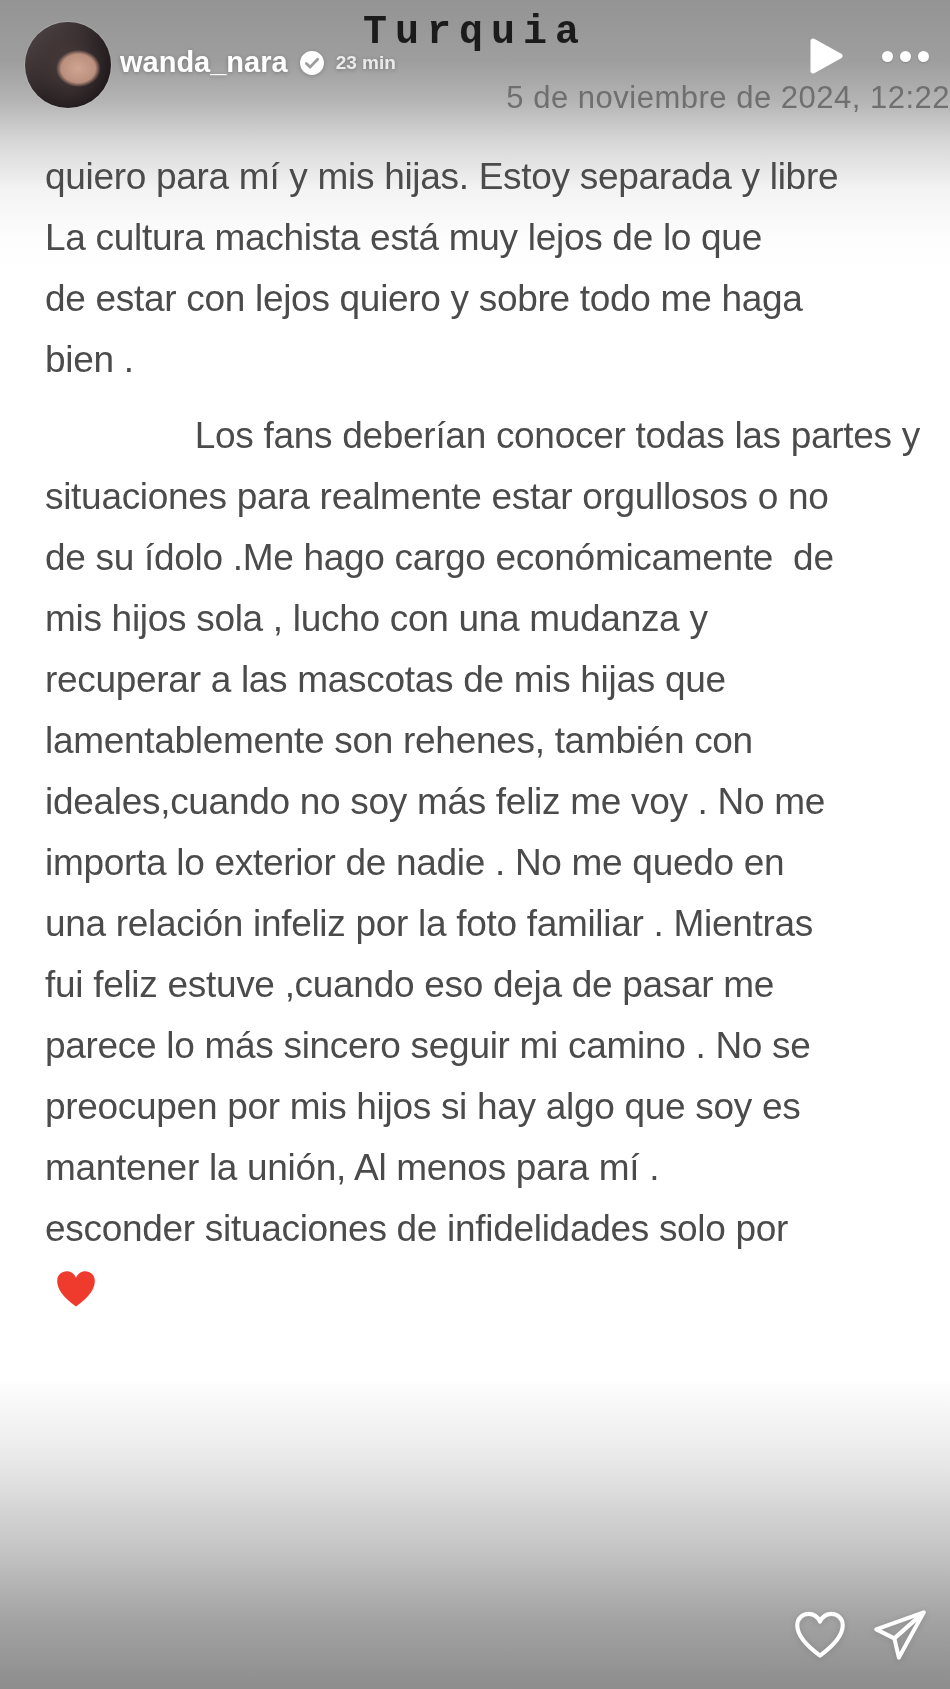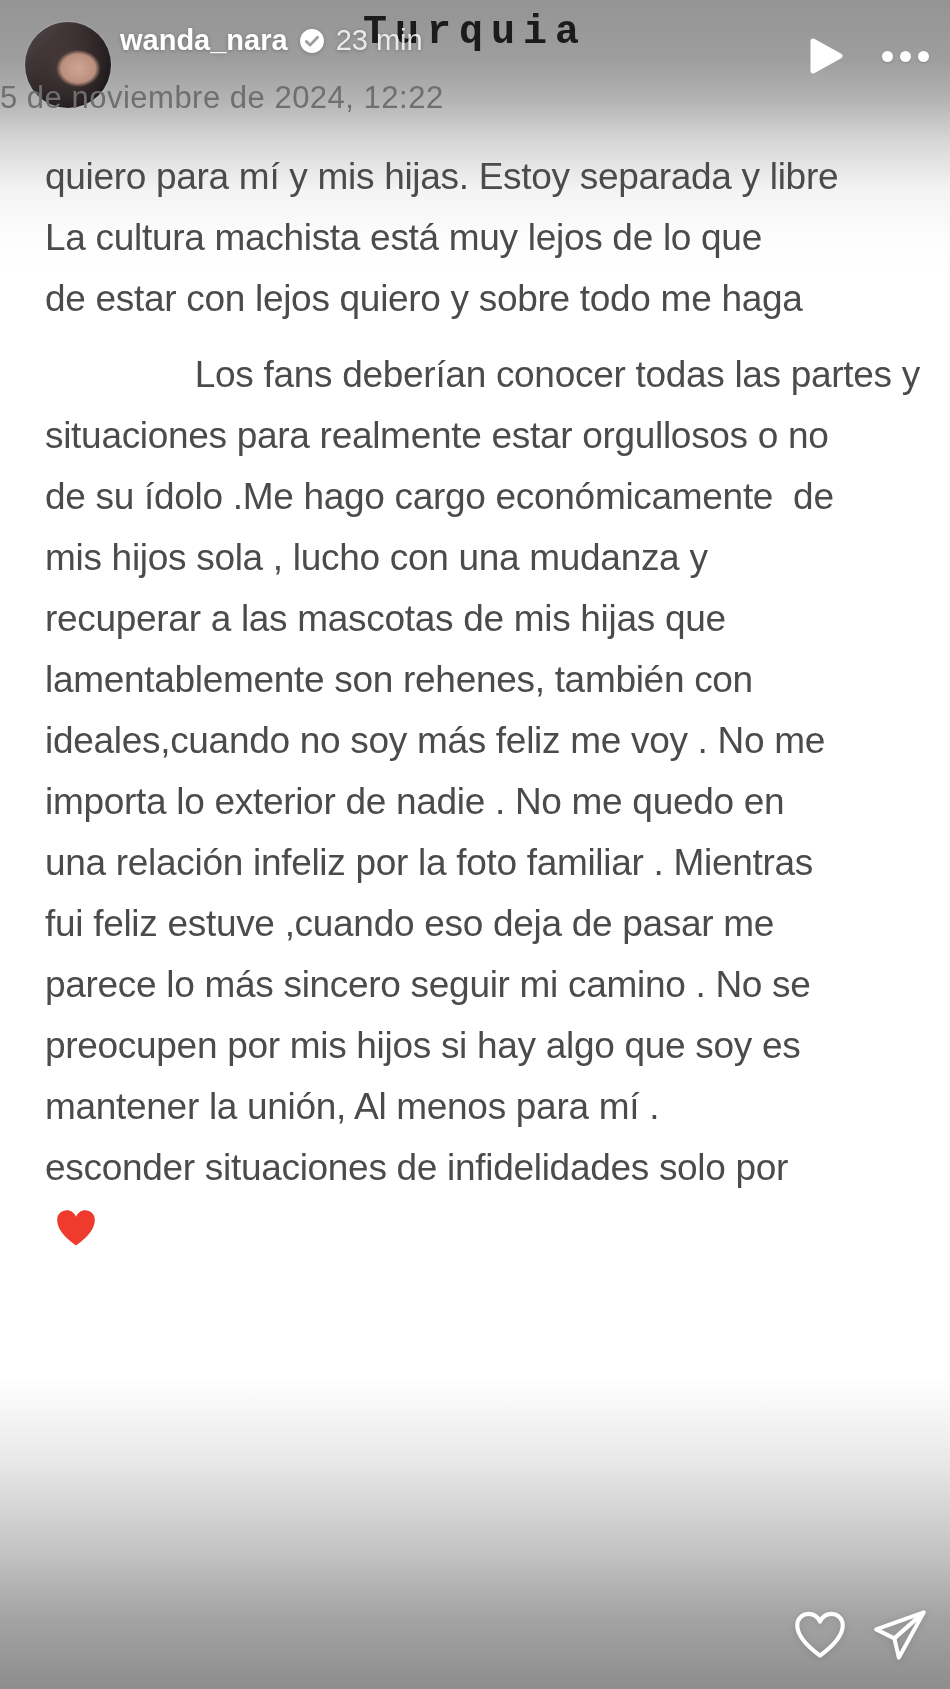--- a/index.html
+++ b/index.html
@@ -24,35 +24,35 @@
   .avatar {
     position:absolute; left:25px; top:22px; width:86px; height:86px;
     border-radius:50%; overflow:hidden;
     background:
       radial-gradient(ellipse 36% 30% at 62% 54%, #cfa592 0%, #bb8f7d 55%, rgba(0,0,0,0) 72%),
       radial-gradient(ellipse 55% 62% at 52% 52%, #4a3c3b 0%, rgba(0,0,0,0) 80%),
       linear-gradient(135deg, #55494a 0%, #2a2224 55%, #1d171a 100%);
     box-shadow:0 0 0 1px rgba(255,255,255,0.12);
   }
   .user-row {
-    position:absolute; left:120px; top:24px;
+    position:absolute; left:120px; top:46px;
     display:flex; align-items:center; gap:11px;
     text-shadow:0 1px 4px rgba(0,0,0,0.28);
   }
   .username { color:#ffffff; font-weight:700; font-size:29px; }
   .badge { width:26px; height:26px; display:block; filter:drop-shadow(0 1px 2px rgba(0,0,0,0.2)); }
-  .time-ago { color:rgba(255,255,255,0.82); font-size:29px; font-weight:400; }
+  .time-ago { color:rgba(255,255,255,0.82); font-size:19px; font-weight:700; }
 
   .play-btn { position:absolute; left:808px; top:37px; width:36px; height:38px; cursor:pointer; }
   .more-btn { position:absolute; left:882px; top:45px; width:52px; height:22px; display:flex; align-items:center; gap:7px; cursor:pointer; }
   .more-btn .dot { width:11px; height:11px; border-radius:50%; background:#ffffff; box-shadow:0 1px 2px rgba(0,0,0,0.15); }
 
   .date-caption {
     position:absolute; top:80px; left:0; width:100%;
-    text-align:left; font-size:31px; color:#6f6f6f; letter-spacing:0.5px;
+    text-align:right; font-size:31px; color:#6f6f6f; letter-spacing:0.5px;
   }
 
   
   .story-text {
     position:absolute; left:45px; top:146px; width:875px;
     font-size:37px; line-height:61px; letter-spacing:-0.3px; color:#4b4b4b;
   }
   .story-line { white-space:pre; height:61px; }
   .story-line.para-gap { margin-top:15px;text-align:right; }
   .red-heart { width:42px; height:40px; display:inline-block; vertical-align:-7px; margin-left:10px; }
@@ -91,20 +91,21 @@
     <span class="dot"></span>
     <span class="dot"></span>
   </div>
 
   <div class="date-caption">5 de noviembre de 2024, 12:22</div>
 
   <div class="story-text">
       <div class="story-line"><span>quiero para mí y mis hijas. Estoy separada y libre</span></div>
       <div class="story-line"><span>La cultura machista está muy lejos de lo que</span></div>
       <div class="story-line"><span>de estar con lejos quiero y sobre todo me haga</span></div>
+      <div class="story-line"><span>bien .</span></div>
       <div class="story-line para-gap"><span>Los fans deberían conocer todas las partes y</span></div>
       <div class="story-line"><span>situaciones para realmente estar orgullosos o no</span></div>
       <div class="story-line"><span>de su ídolo .Me hago cargo económicamente  de</span></div>
       <div class="story-line"><span>mis hijos sola , lucho con una mudanza y</span></div>
       <div class="story-line"><span>recuperar a las mascotas de mis hijas que</span></div>
       <div class="story-line"><span>lamentablemente son rehenes, también con</span></div>
       <div class="story-line"><span>ideales,cuando no soy más feliz me voy . No me</span></div>
       <div class="story-line"><span>importa lo exterior de nadie . No me quedo en</span></div>
       <div class="story-line"><span>una relación infeliz por la foto familiar . Mientras</span></div>
       <div class="story-line"><span>fui feliz estuve ,cuando eso deja de pasar me</span></div>

